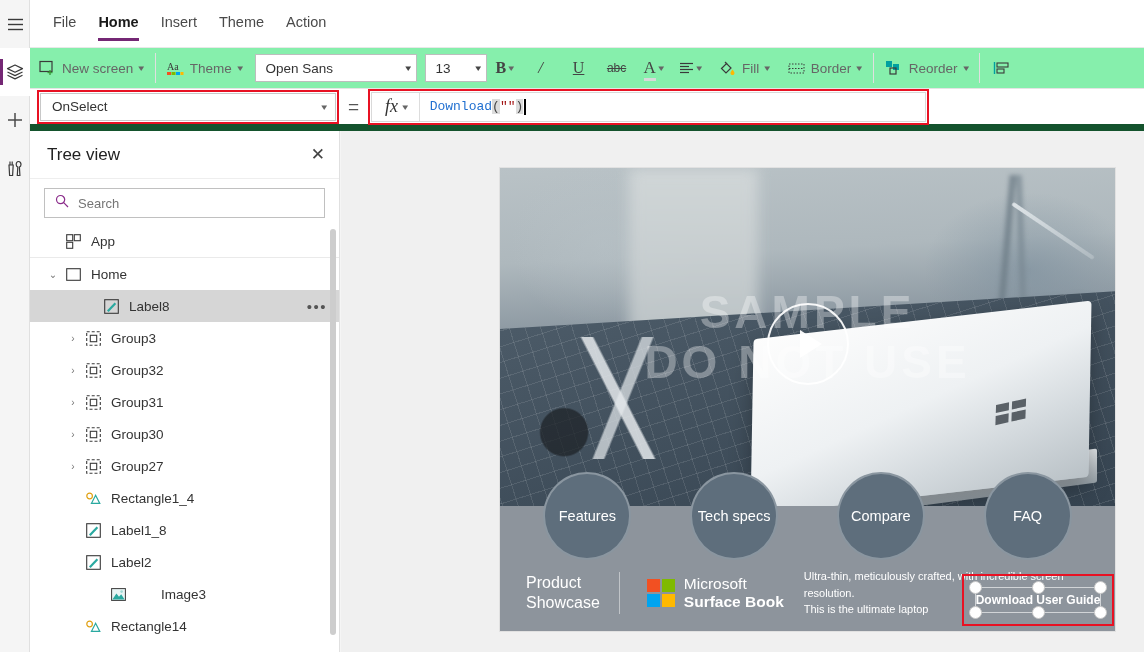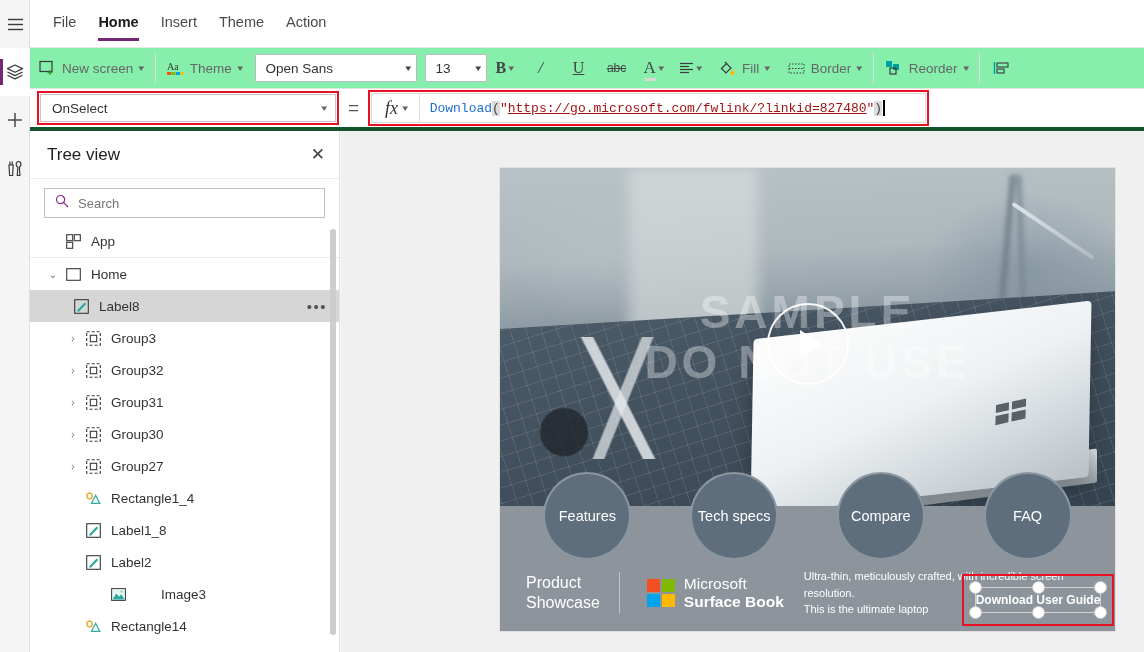--- a/index.html
+++ b/index.html
@@ -55,21 +55,21 @@
     width: 38px; height: 34px; display: flex; align-items: center;
     justify-content: center; gap: 3px; cursor: pointer; color: #444;
     font-size: 16px;
   }
   .fmt-btn.wide { width: auto; padding: 0 8px; }
 
   
   .formula-row {
     position: absolute; left: 30px; top: 89px; width: 1114px; height: 42px;
     background: #ffffff; display: flex; align-items: center;
-    border-bottom: 4px solid #14532d;
+    border-bottom: 7px solid #14532d;
   }
   .prop-wrap { position: relative; margin-left: 10px; }
   .redbox { outline: 2.5px solid #e81123; outline-offset: 1px; }
   .prop-select {
     width: 296px; height: 28px; border: 1px solid #c8c8c8; background: #fff;
     display: flex; align-items: center; justify-content: space-between;
     padding: 0 8px 0 11px; font-size: 13.5px; color: #333; cursor: pointer;
   }
   .equals { font-size: 19px; color: #555; margin: 0 12px; user-select: none; }
   .fx-wrap {
@@ -479,21 +479,20 @@
     <div class="equals">=</div>
     <div class="fx-wrap redbox">
       <div class="fx-btn">
         <span class="fx-glyph">fx</span>
         <span class="caret">▾</span>
       </div>
       <div class="formula-input">
         <span class="f-fn">Download</span>
           <span class="f-paren">(</span>
           <span class="f-quote">"</span>
-          <span class="f-url">https://go.microsoft.com/fwlink/?linkid=827480</span>
           <span class="f-quote">"</span>
           <span class="f-paren">)</span>
           <span class="caret-bar"></span>
       </div>
     </div>
   </div>
 
   <div class="tree-panel">
     <div class="tree-header">
       <div class="tree-title">Tree view</div>
@@ -526,21 +525,21 @@
         </div>
         <div class="tree-row" style="padding-left: 14px;">
           <span class="twisty">⌄</span>
           <span class="tree-icon">
             <svg width="15" height="13" viewBox="0 0 15 13">
               <rect x="0.7" y="0.7" width="13.6" height="11.6" fill="none" stroke="#3a3a3a" stroke-width="1.1"></rect>
             </svg>
           </span>
           <span class="tree-label">Home</span>
         </div>
-        <div class="tree-row selected" style="padding-left: 22px;">
+        <div class="tree-row selected" style="padding-left: 52px;">
           <span class="twisty"></span>
           <span class="tree-icon">
             <svg width="15" height="15" viewBox="0 0 15 15">
               <rect x="0.7" y="0.7" width="13.6" height="13.6" fill="none" stroke="#3a3a3a" stroke-width="1.1"></rect>
               <path d="M3 11.6 L10.6 3.4 L12.2 5 L4.6 13 Z" fill="#2aa9a0"></path>
             </svg>
           </span>
           <span class="tree-label">Label8</span>
           <span class="tree-ellipsis">•••</span>
         </div>

